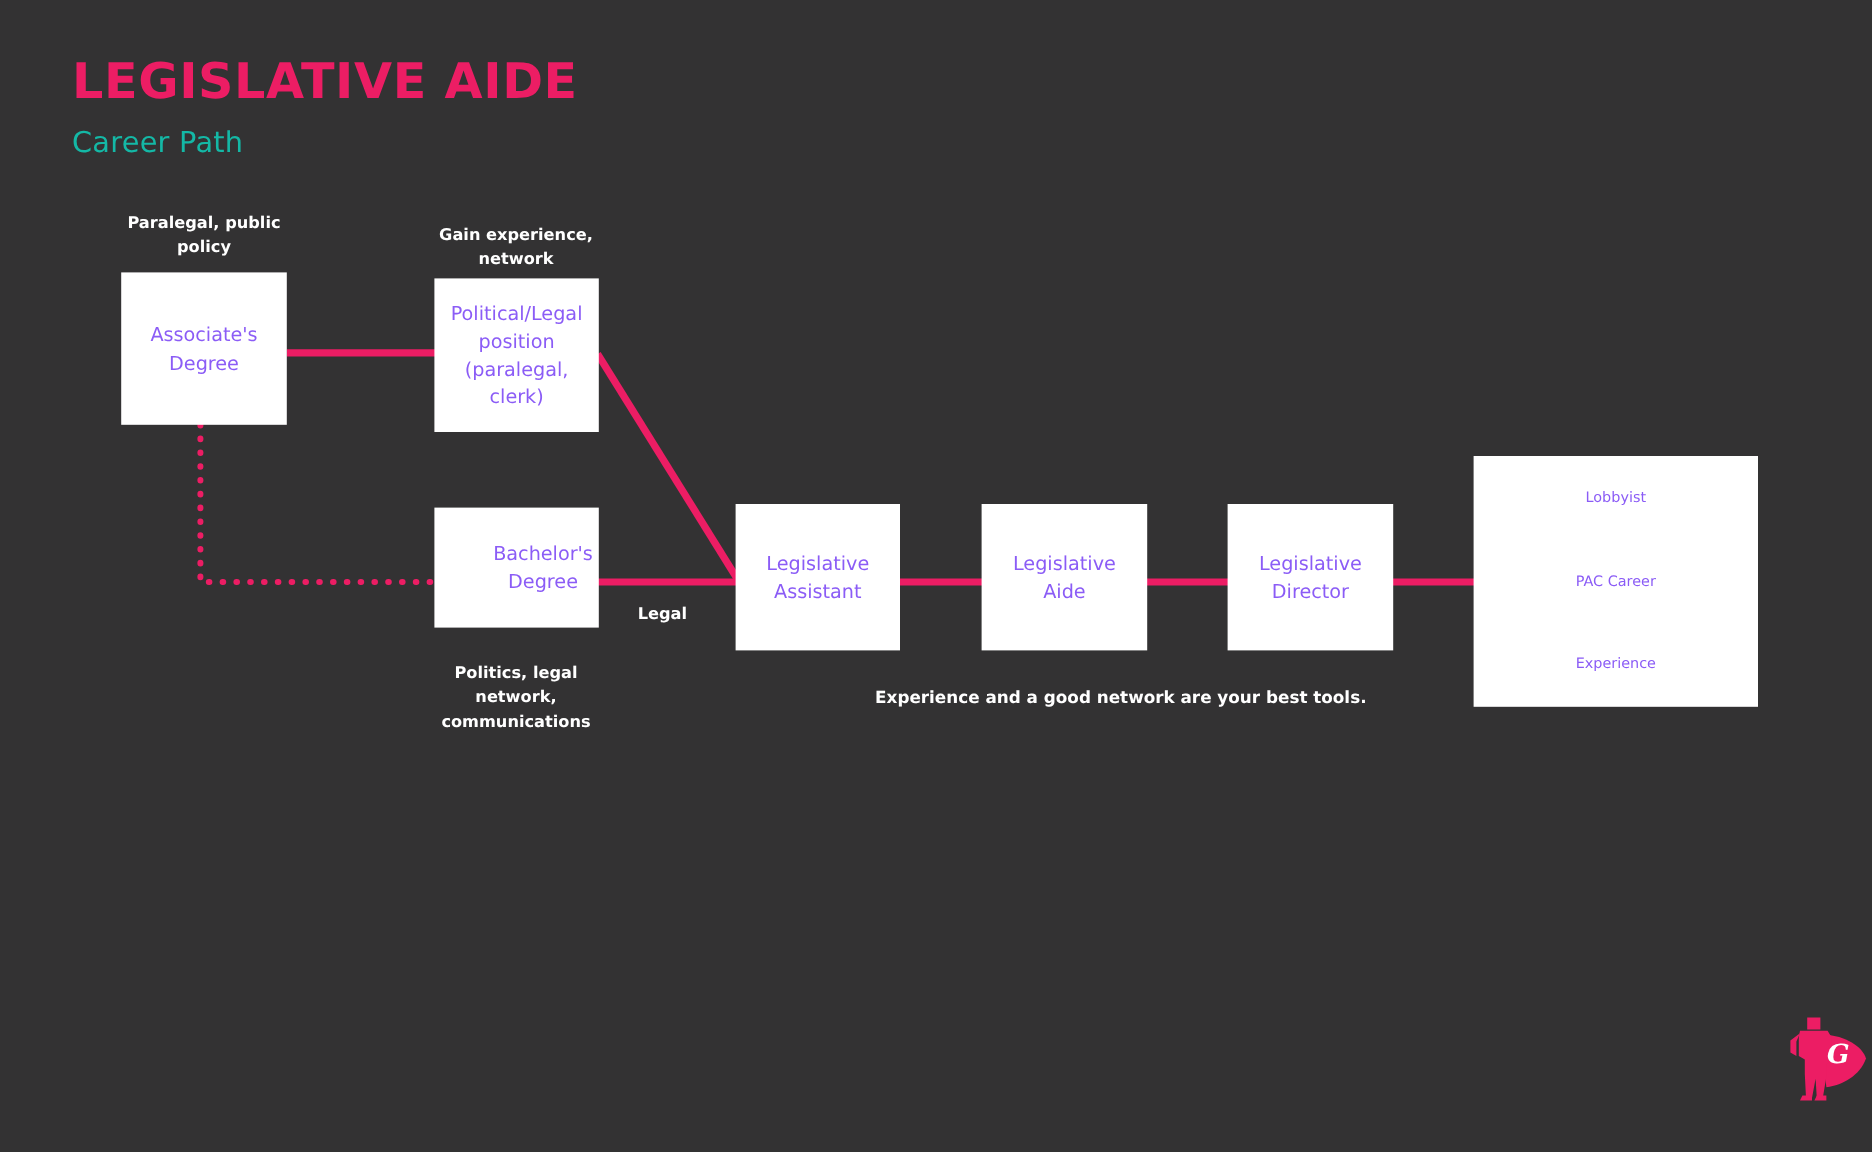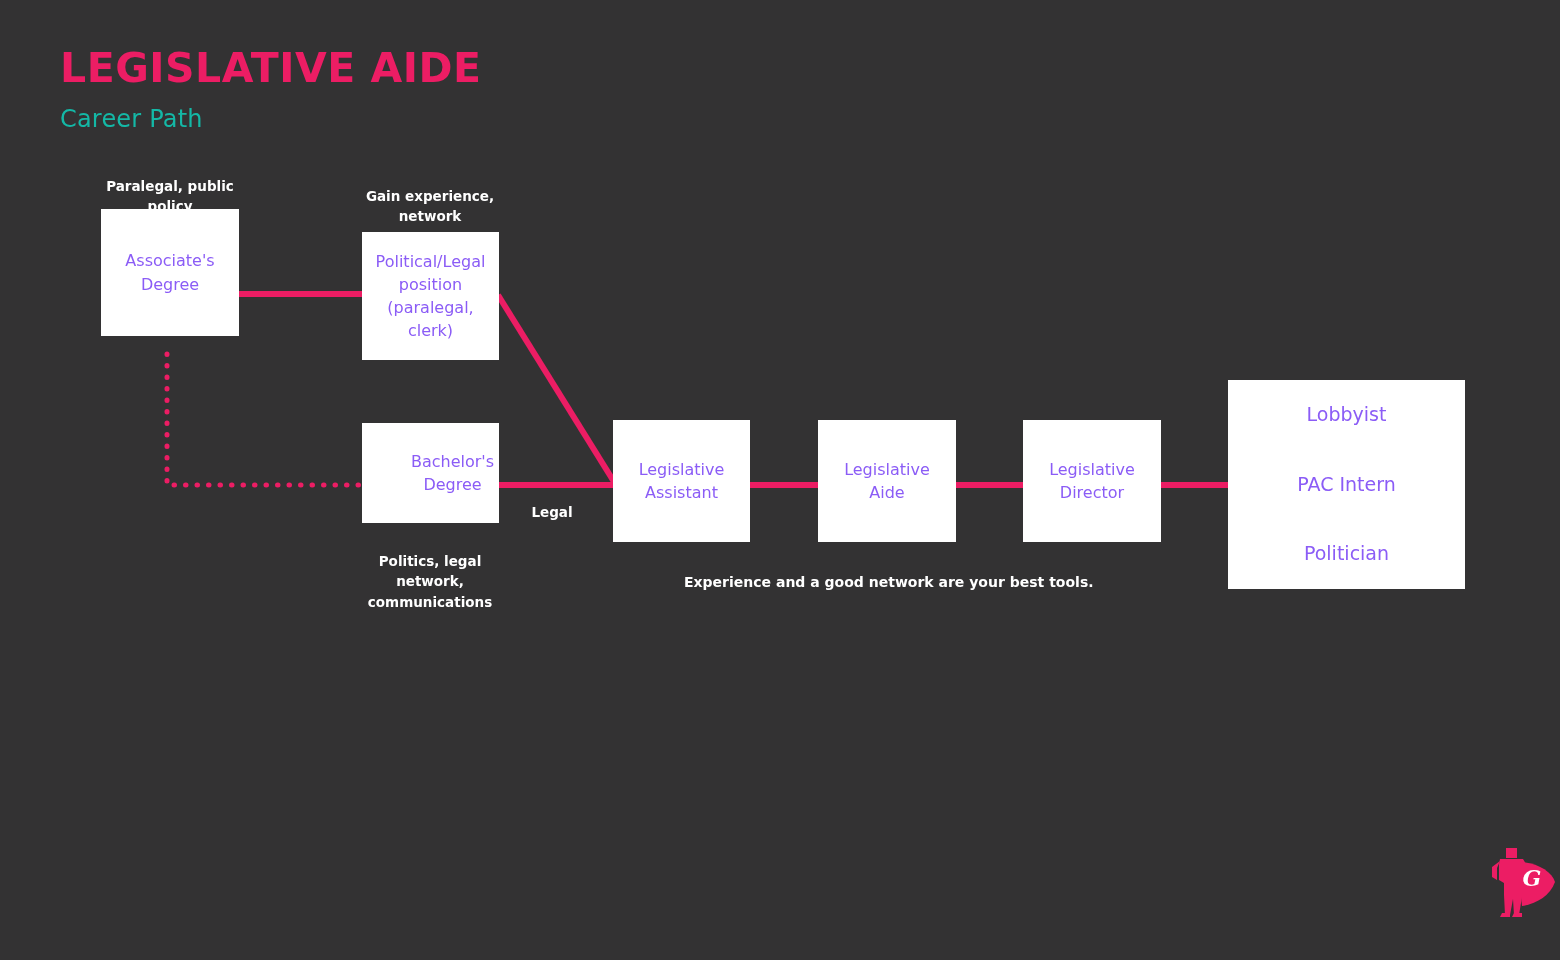--- a/index.html
+++ b/index.html
@@ -62,50 +62,50 @@
     justify-content: center;
     text-align: center;
     color: #8b5cf6;
     font-family: "DejaVu Sans", sans-serif;
     font-size: 16px;
     line-height: 1.45;
     z-index: 3;
   }
   .node .node-text { padding: 0 6px; white-space: pre-line; }
 
-  .node-assoc     { left: 77px;   top: 209px; width: 138px; height: 127px; }
+  .node-assoc     { left: 77px;   top: 227px; width: 138px; height: 127px; }
   .node-political { left: 338px;  top: 232px; width: 137px; height: 128px; }
   .node-bachelor  { left: 338px;  top: 423px; width: 137px; height: 100px; padding-left: 44px; }
   .node-assistant { left: 589px;  top: 420px; width: 137px; height: 122px; }
   .node-aide      { left: 794px;  top: 420px; width: 138px; height: 122px; }
   .node-director  { left: 999px;  top: 420px; width: 138px; height: 122px; }
 
   .node-outcomes {
     left: 1204px; top: 380px; width: 237px; height: 209px;
     justify-content: space-around;
   }
-  .node-outcomes .outcome { font-size: 19px; padding: 0; }
+  .node-outcomes .outcome { font-size: 12px; padding: 0; }
 
   
   .annot {
     position: absolute;
     color: #ffffff;
     font-family: "DejaVu Sans", sans-serif;
     font-weight: bold;
     font-size: 13.5px;
     line-height: 1.5;
     text-align: center;
     white-space: pre-line;
     z-index: 4;
   }
   .annot-assoc-top     { left: 66px;  top: 176px; width: 160px; }
   .annot-political-top { left: 326px; top: 186px; width: 160px; }
   .annot-bachelor-bot  { left: 326px; top: 551px; width: 160px; }
   .annot-intern        { left: 468px; top: 502px; width: 120px; text-align: center; }
-  .annot-tools         { left: 660px; top: 572px; width: 500px; text-align: left; font-size: 14px; }
+  .annot-tools         { left: 660px; top: 572px; width: 500px; text-align: center; font-size: 14px; }
 
   
   #logo {
     position: absolute;
     left: 1452px;
     top: 842px;
     width: 84px;
     height: 84px;
     z-index: 5;
   }
@@ -174,22 +174,22 @@
 Aide</span>
   </div>
 
   <div class="node node-director">
     <span class="node-text">Legislative
 Director</span>
   </div>
 
   <div class="node node-outcomes">
     <span class="outcome">Lobbyist</span>
-    <span class="outcome">PAC Intern</span>
-    <span class="outcome">Politician</span>
+    <span class="outcome">PAC Career</span>
+    <span class="outcome">Experience</span>
   </div>
 
   <svg id="logo" viewBox="0 0 84 84">
 
     <path d="M44 20 C62 21 76 30 79 40 C74 54 60 62 46 64 C44 50 44 34 44 20 Z" fill="#ec1d64"></path>
 
     <path d="M30 6 h11 v10 h-11 z" fill="#ec1d64"></path>
 
     <path d="M24 17 h23 l3 5 v20 l-4 3 v10 l-3 18 h-5 l-1 -16 l-3 16 h-5 l-1 -20
              v-12 l-5 -3 v-16 z" fill="#ec1d64"></path>

